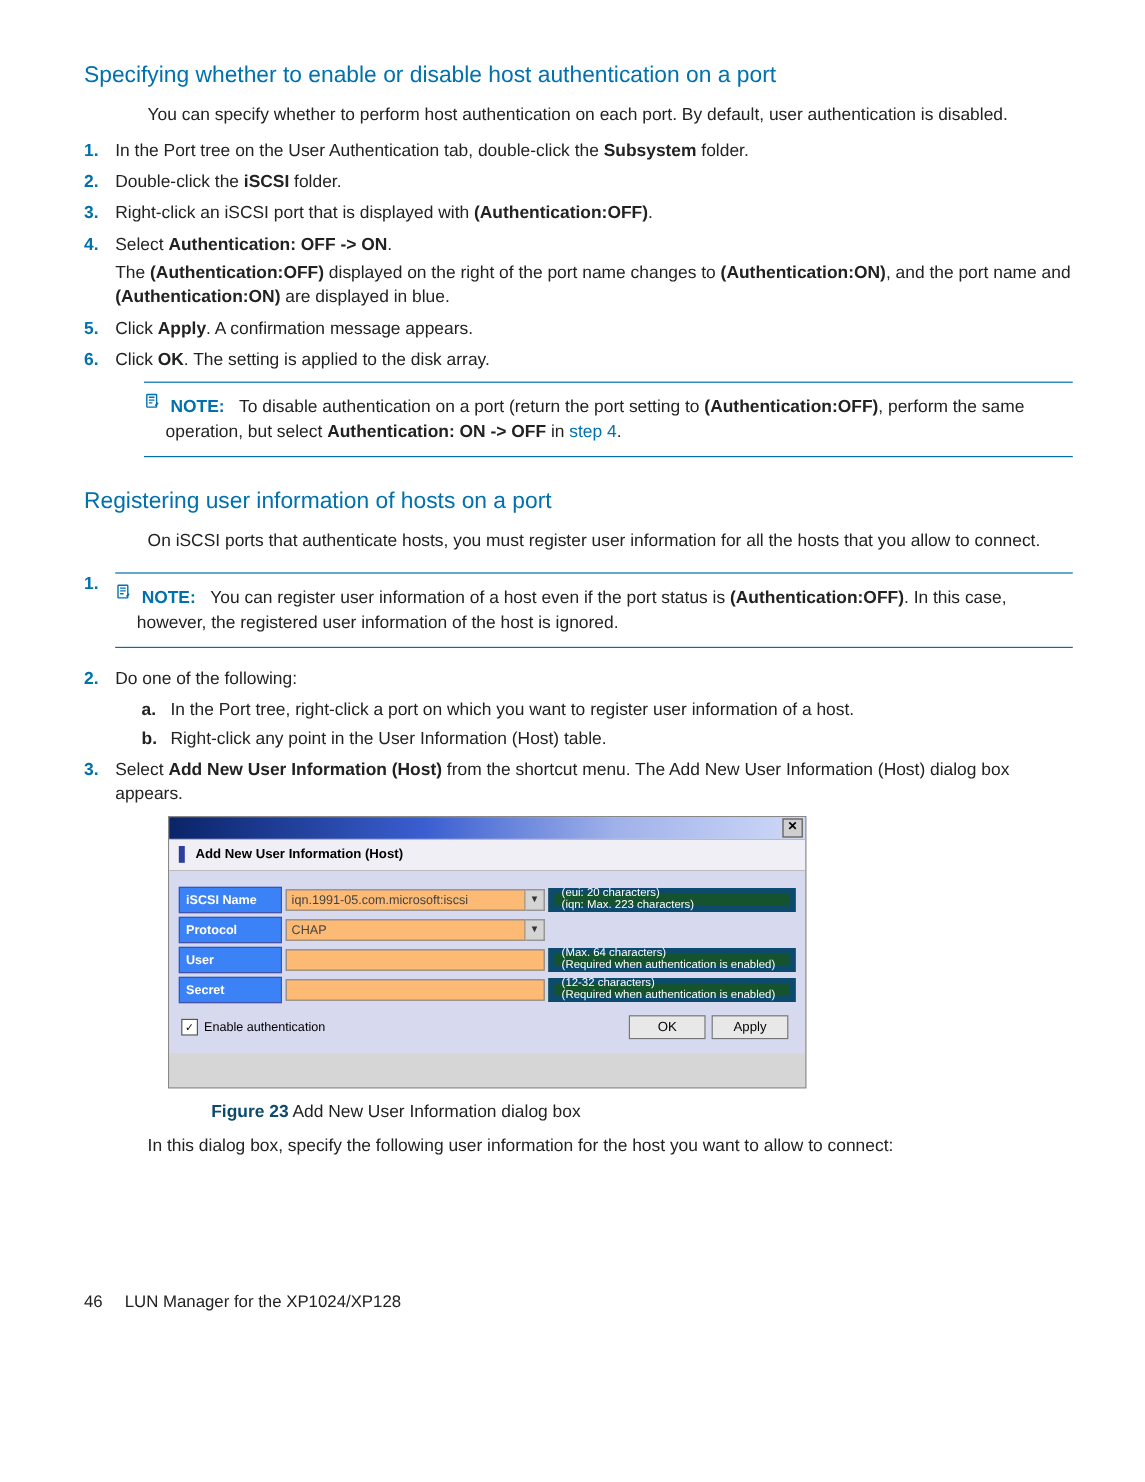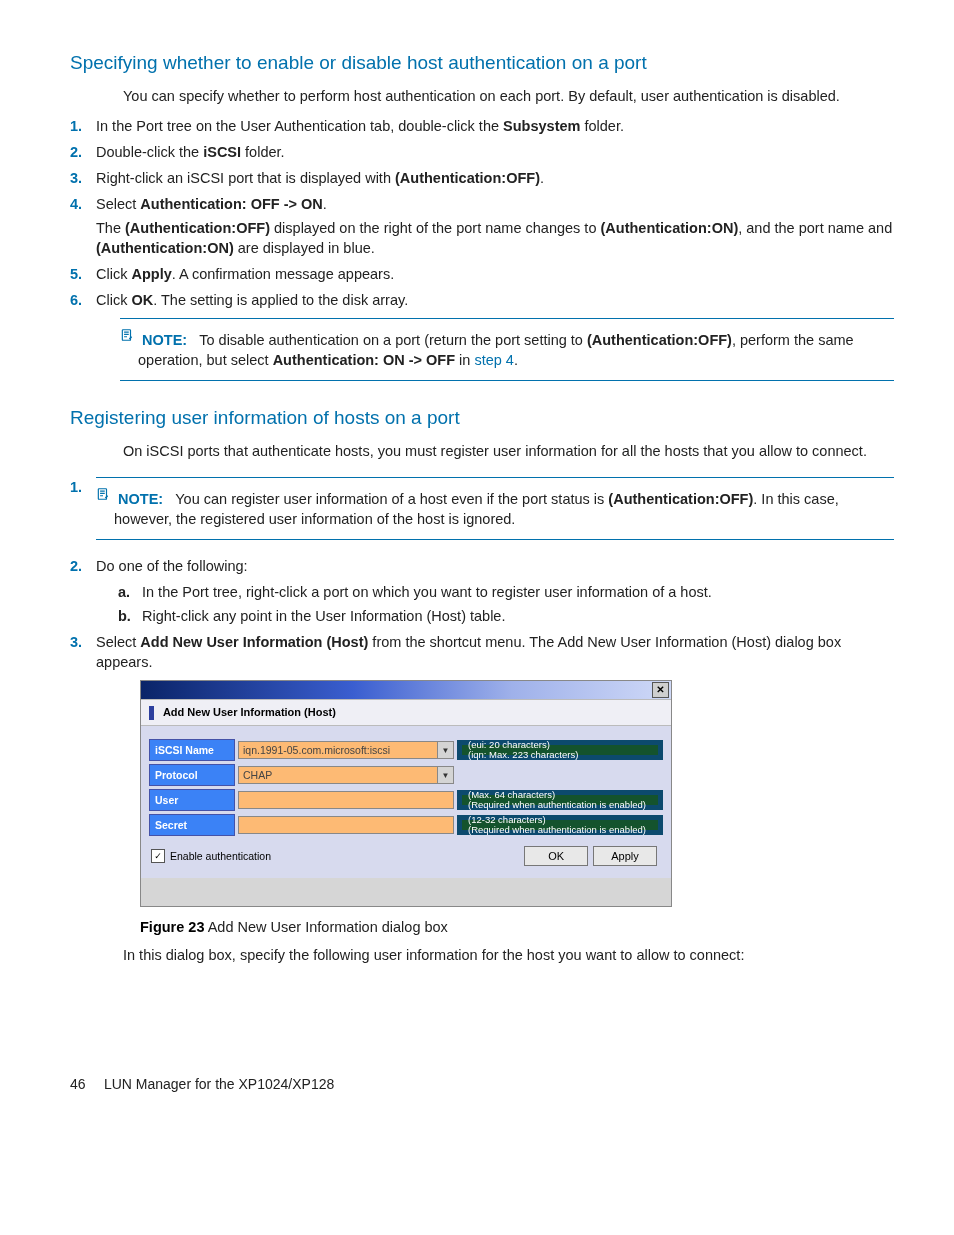--- a/index.html
+++ b/index.html
@@ -45,21 +45,21 @@
   .note-icon {
     display: inline-block;
     color: #0171ad;
     font-size: 15px;
     margin-right: 4px;
     vertical-align: text-bottom;
   }
   .note-icon svg { width:14px; height:14px; }
   .note-label { color: #0171ad; font-weight: bold; }
   .fig-caption { margin: 10px 0 8px 70px; }
-  .fig-label { color: #000000; font-weight: bold; }
+  .fig-label { color: #0c4a6e; font-weight: bold; margin-left: 36px; }
   .footer { margin-top: 110px; font-size: 14px; }
   .pgnum { display:inline-block; width: 30px; }
 
   
   .dialog-wrap { margin-left: 70px; margin-top: 8px; }
   .dialog {
     width: 530px;
     border: 1px solid #888;
     background: #d6d6d6;
     font-family: Tahoma, Arial, sans-serif;

